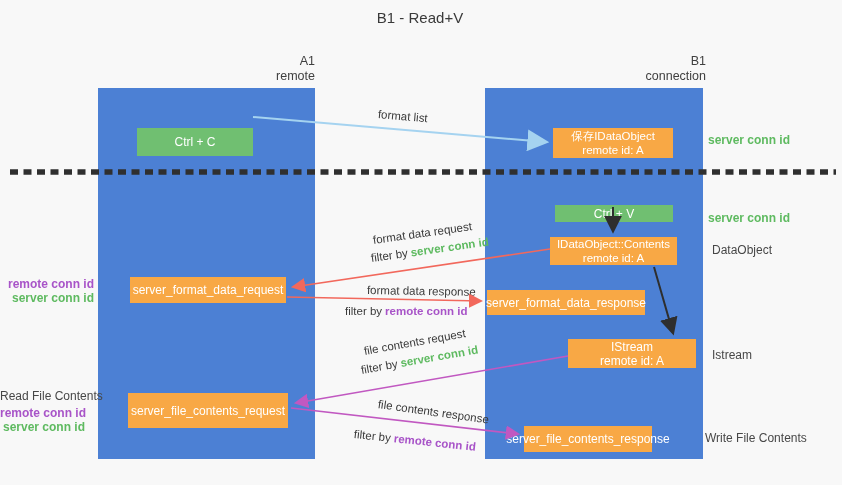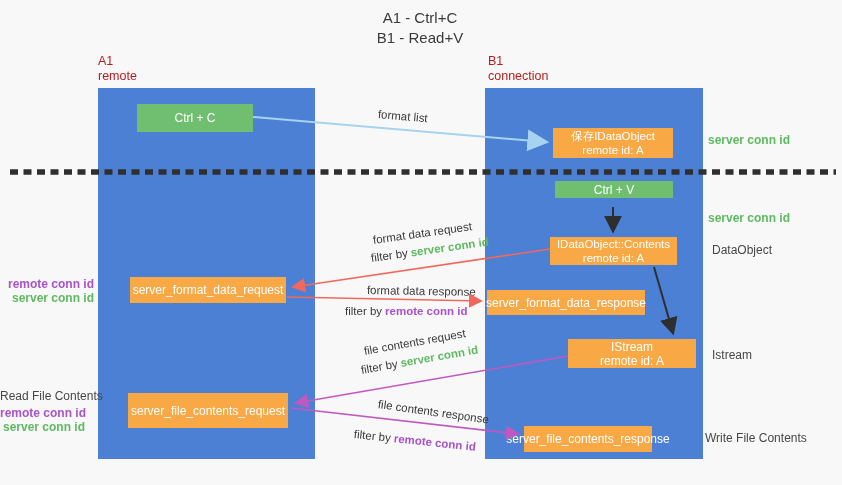--- a/index.html
+++ b/index.html
@@ -11,26 +11,26 @@
   html,body{margin:0;padding:0;}
   body{
     width:842px;height:485px;position:relative;overflow:hidden;
     background:var(--bg);font-family:"Liberation Sans",sans-serif;color:var(--text-dark);
   }
   .abs{position:absolute;}
   .title{left:300px;top:8px;width:240px;text-align:center;font-size:15px;line-height:20px;color:var(--text-dark);}
   .lane{background:var(--lane-blue);}
   .lane-a{left:98px;top:88px;width:217px;height:371px;}
   .lane-b{left:485px;top:88px;width:218px;height:371px;}
-  .lane-header{top:54px;text-align:left;font-size:12.5px;line-height:15px;color:#b91c1c;}
+  .lane-header{top:54px;text-align:right;font-size:12.5px;line-height:15px;color:#404040;}
   .lh-a{left:98px;width:217px;}
   .lh-b{left:488px;width:218px;}
   .box{display:flex;flex-direction:column;align-items:center;justify-content:center;
        color:#fff;font-size:12px;line-height:14px;text-align:center;white-space:nowrap;}
-  .green{background:var(--box-green);}
+  .green{background:var(--box-green);margin-top:24px;}
   .orange{background:var(--box-orange);}
   .alabel{font-size:11.5px;color:var(--text-dark);white-space:nowrap;transform-origin:left center;}
   .side{font-size:12px;white-space:nowrap;}
   .green-text{color:var(--text-green);font-weight:bold;}
   .purple-text{color:var(--text-purple);font-weight:bold;}
   .gray-text{color:var(--text-gray);}
   .right-block{text-align:right;line-height:14px;}
   .filter-prefix{margin-right:3px;}
   svg.overlay{position:absolute;left:0;top:0;pointer-events:none;}
   line.lblue{stroke:var(--arrow-lightblue);stroke-width:2;}
@@ -40,21 +40,20 @@
   line.dotted{stroke:var(--dotted);stroke-width:5.5;stroke-dasharray:8 5.5;}
   marker path.lblue{fill:var(--arrow-lightblue);}
   marker path.red{fill:var(--arrow-red);}
   marker path.magenta{fill:var(--arrow-magenta);}
   marker path.black{fill:var(--arrow-black);}
 </style>
 </head>
 <body>
 
 <div class="abs title">
-  <div>A1 - Ctrl+C</div>
   <div>B1 - Read+V</div>
 </div>
 
 <div class="abs lane-header lh-a">
   <div>A1</div>
   <div>remote</div>
 </div>
 <div class="abs lane-header lh-b">
   <div>B1</div>
   <div>connection</div>

